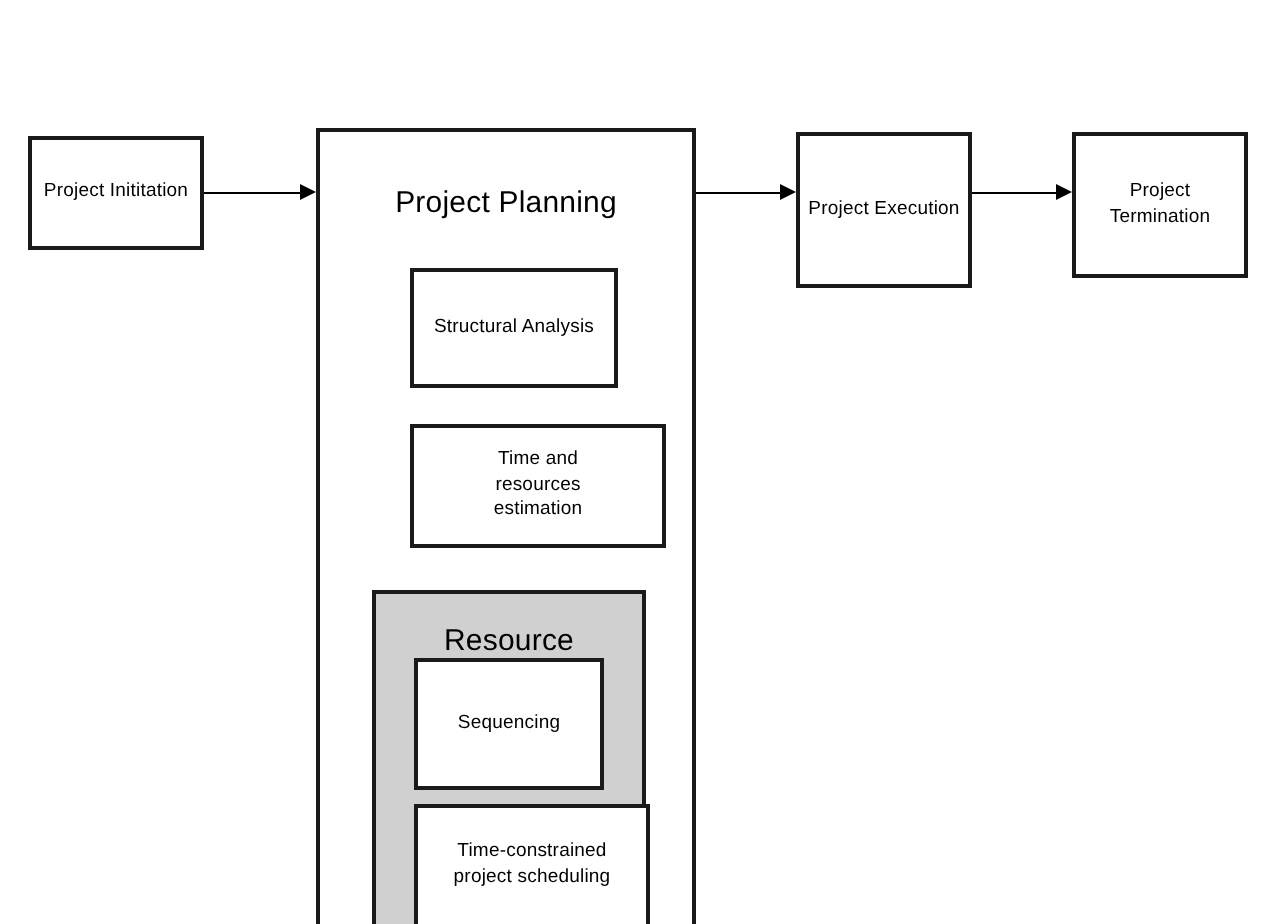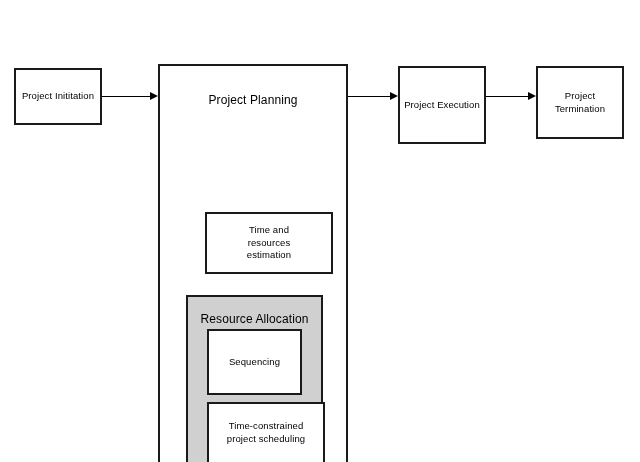--- a/index.html
+++ b/index.html
@@ -44,21 +44,21 @@
     position: absolute;
     box-sizing: border-box;
     border: 2px solid #1a1a1a;
     background: #ffffff;
   }
   .container > .container-label {
     position: absolute;
     left: 0;
     right: 0;
     text-align: center;
-    font-size: 12px;
+    font-size: 15px;
     line-height: 1.35;
     letter-spacing: 0.1px;
   }
 
   #planning-container {
     left: 158px;
     top: 20px;
     width: 190px;
     height: 423px;
   }
@@ -94,20 +94,21 @@
 <div id="canvas">
 
   <div class="node" id="project-initiation" style="left:14px; top:24px; width:88px; height:57px;">Project Inititation</div>
 
   <div class="arrow-line" style="left:102px; top:52px; width:48px;"></div>
   <div class="arrow-head" style="left:150px; top:47.5px;"></div>
 
   <div class="container" id="planning-container">
     <div class="container-label" id="planning-label">Project Planning</div>
 
+    <div class="node" id="structural-analysis" style="left:45px; top:68px; width:104px; height:60px;">Structural Analysis</div>
 
     <div class="node" id="time-and-resources-estimation" style="left:45px; top:146px; width:128px; height:62px;">Time and
 resources
 estimation</div>
 
     <div class="container" id="resource-group" style="left:26px; top:229px; width:137px; height:178px; background:#d0d0d0;">
       <div class="container-label" id="resource-label">Resource Allocation</div>
 
       <div class="node" id="sequencing" style="left:19px; top:32px; width:95px; height:66px;">Sequencing</div>
 

